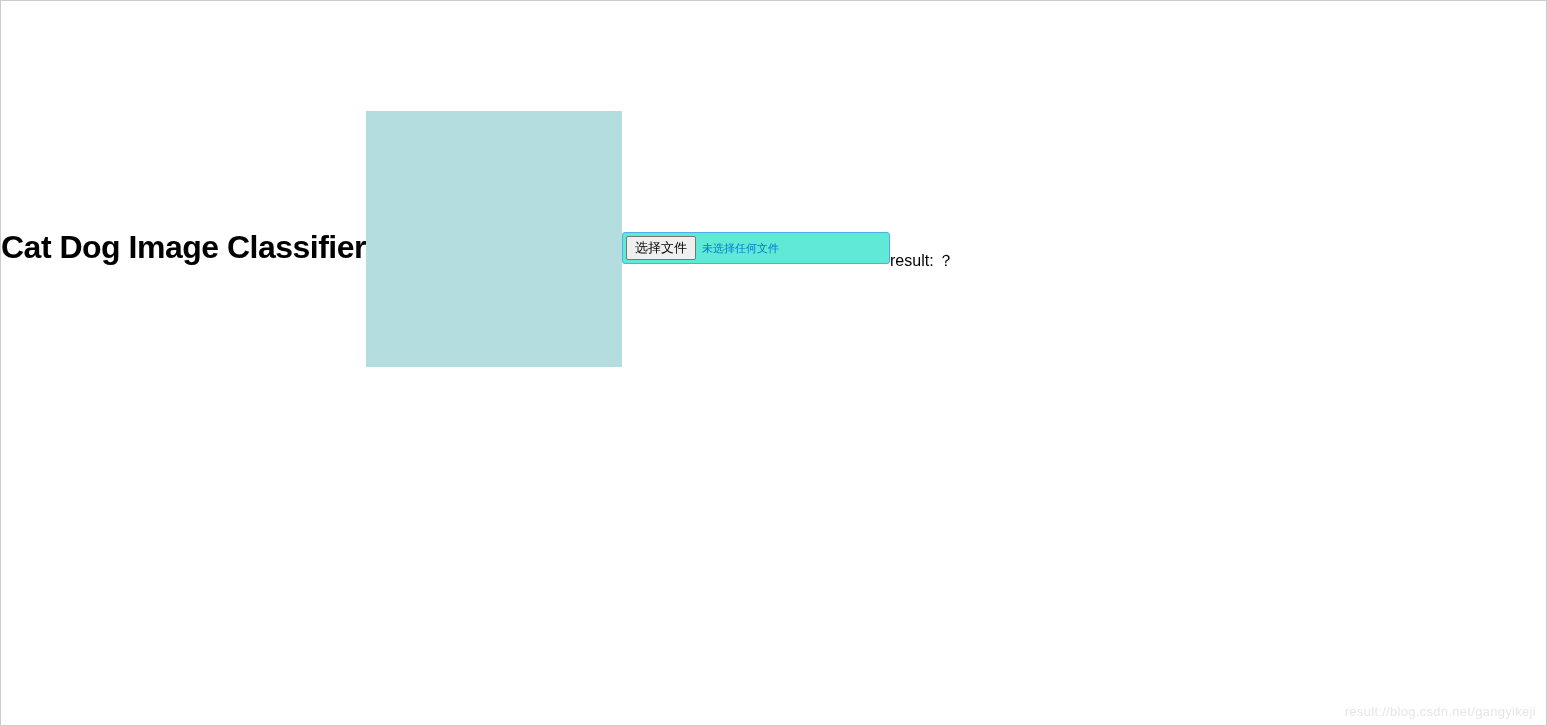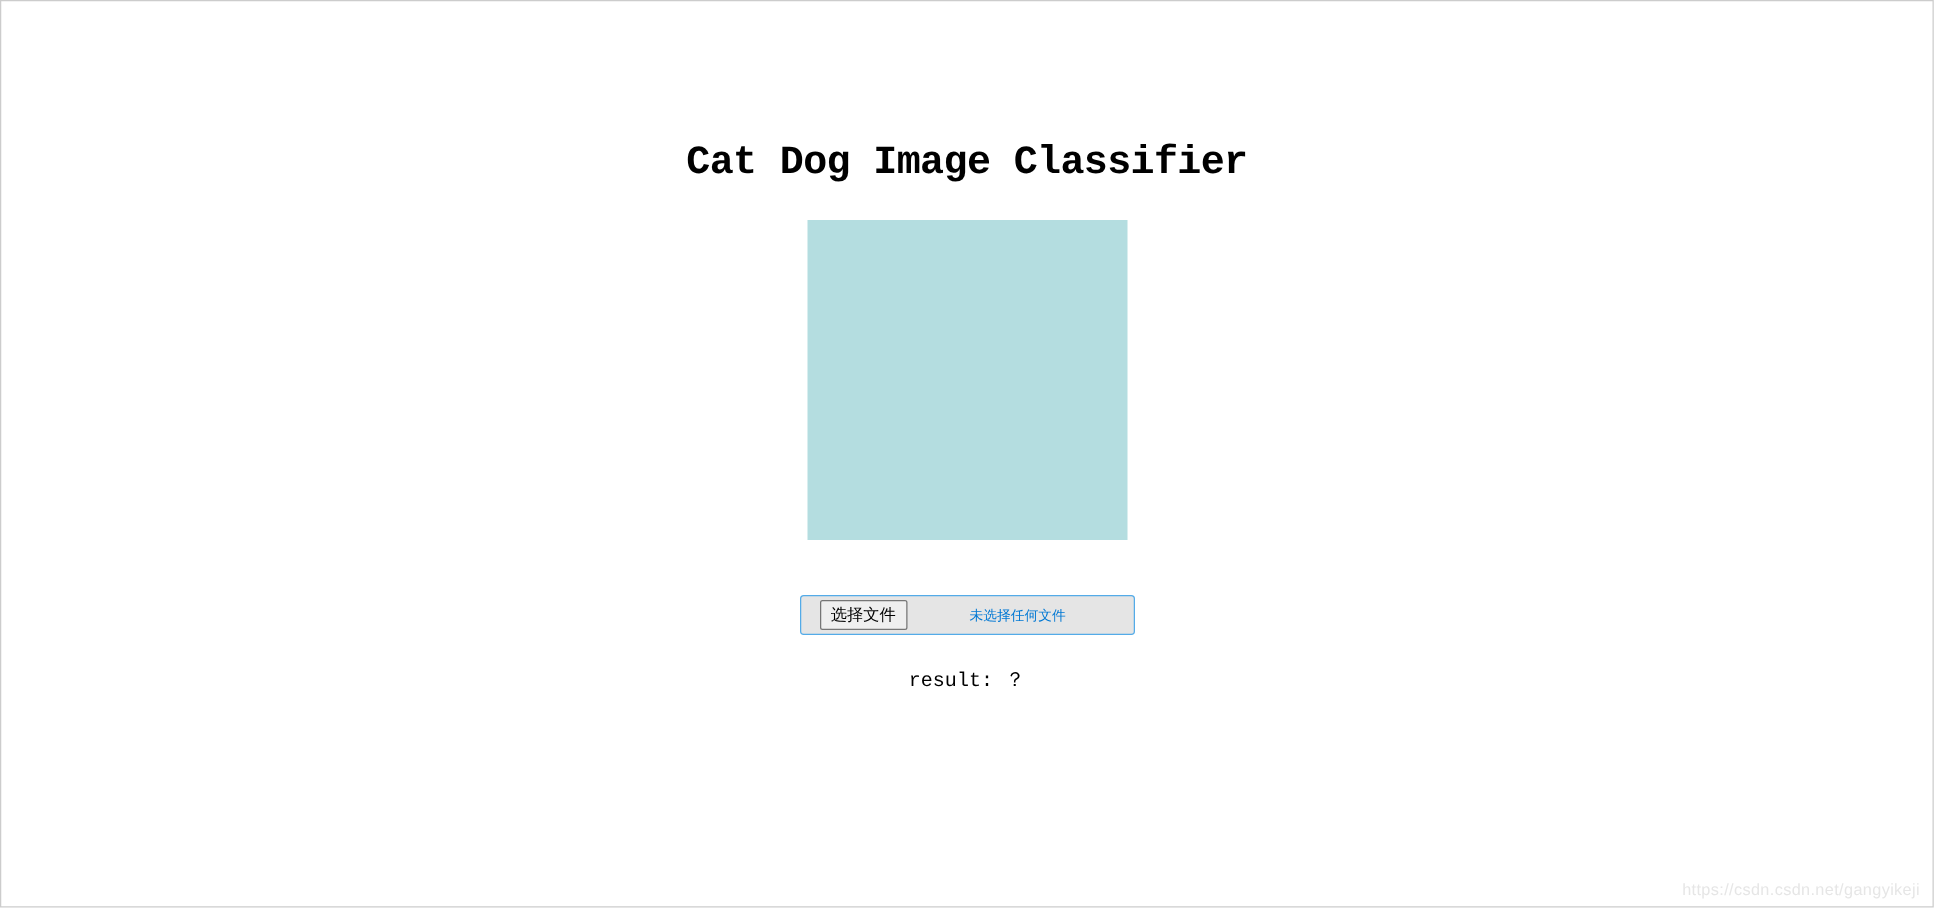--- a/index.html
+++ b/index.html
@@ -10,49 +10,47 @@
     body {
       font-family: -apple-system, BlinkMacSystemFont, "Segoe UI", "Microsoft YaHei", Arial, sans-serif;
       background: #ffffff;
       width: 1547px;
       height: 726px;
       position: relative;
       border: 1px solid #ccc;
     }
     .container {
       display: flex;
-      flex-direction: column;
+      flex-direction: row;
       align-items: center;
       padding-top: 110px;
-      font-family: Liberation Mono, monospace;
     }
     .title {
       font-size: 32px;
       font-weight: 700;
       color: #000;
       margin-bottom: 28px;
       letter-spacing: -0.5px;
     }
     .image-preview {
       width: 256px;
       height: 256px;
       background: #b4dde0;
       margin-bottom: 44px;
     }
     .file-input-wrapper {
       width: 268px;
       height: 32px;
-      background: #e5e5e5;
+      background: #5eead4;
       border: 1px solid #53abe8;
       border-radius: 3px;
       display: flex;
       align-items: center;
-      padding: 15px;
+      padding: 3px;
       margin-bottom: 26px;
-      gap: 44px;
     }
     .file-choose-button {
       background: #efefef;
       border: 1px solid #767676;
       border-radius: 2px;
       padding: 2px 8px;
       font-size: 13px;
       color: #000;
       cursor: pointer;
       font-family: inherit;
@@ -100,13 +98,13 @@
     <button class="file-choose-button">选择文件</button>
     <span class="file-status">未选择任何文件</span>
   </div>
 
 
   <div class="result-text">
     <span>result: </span><span>？</span>
   </div>
 </div>
 
-<div class="watermark">https://csdn.csdn.net/gangyikeji</div>
+<div class="watermark">result://blog.csdn.net/gangyikeji</div>
 
 </body></html>

